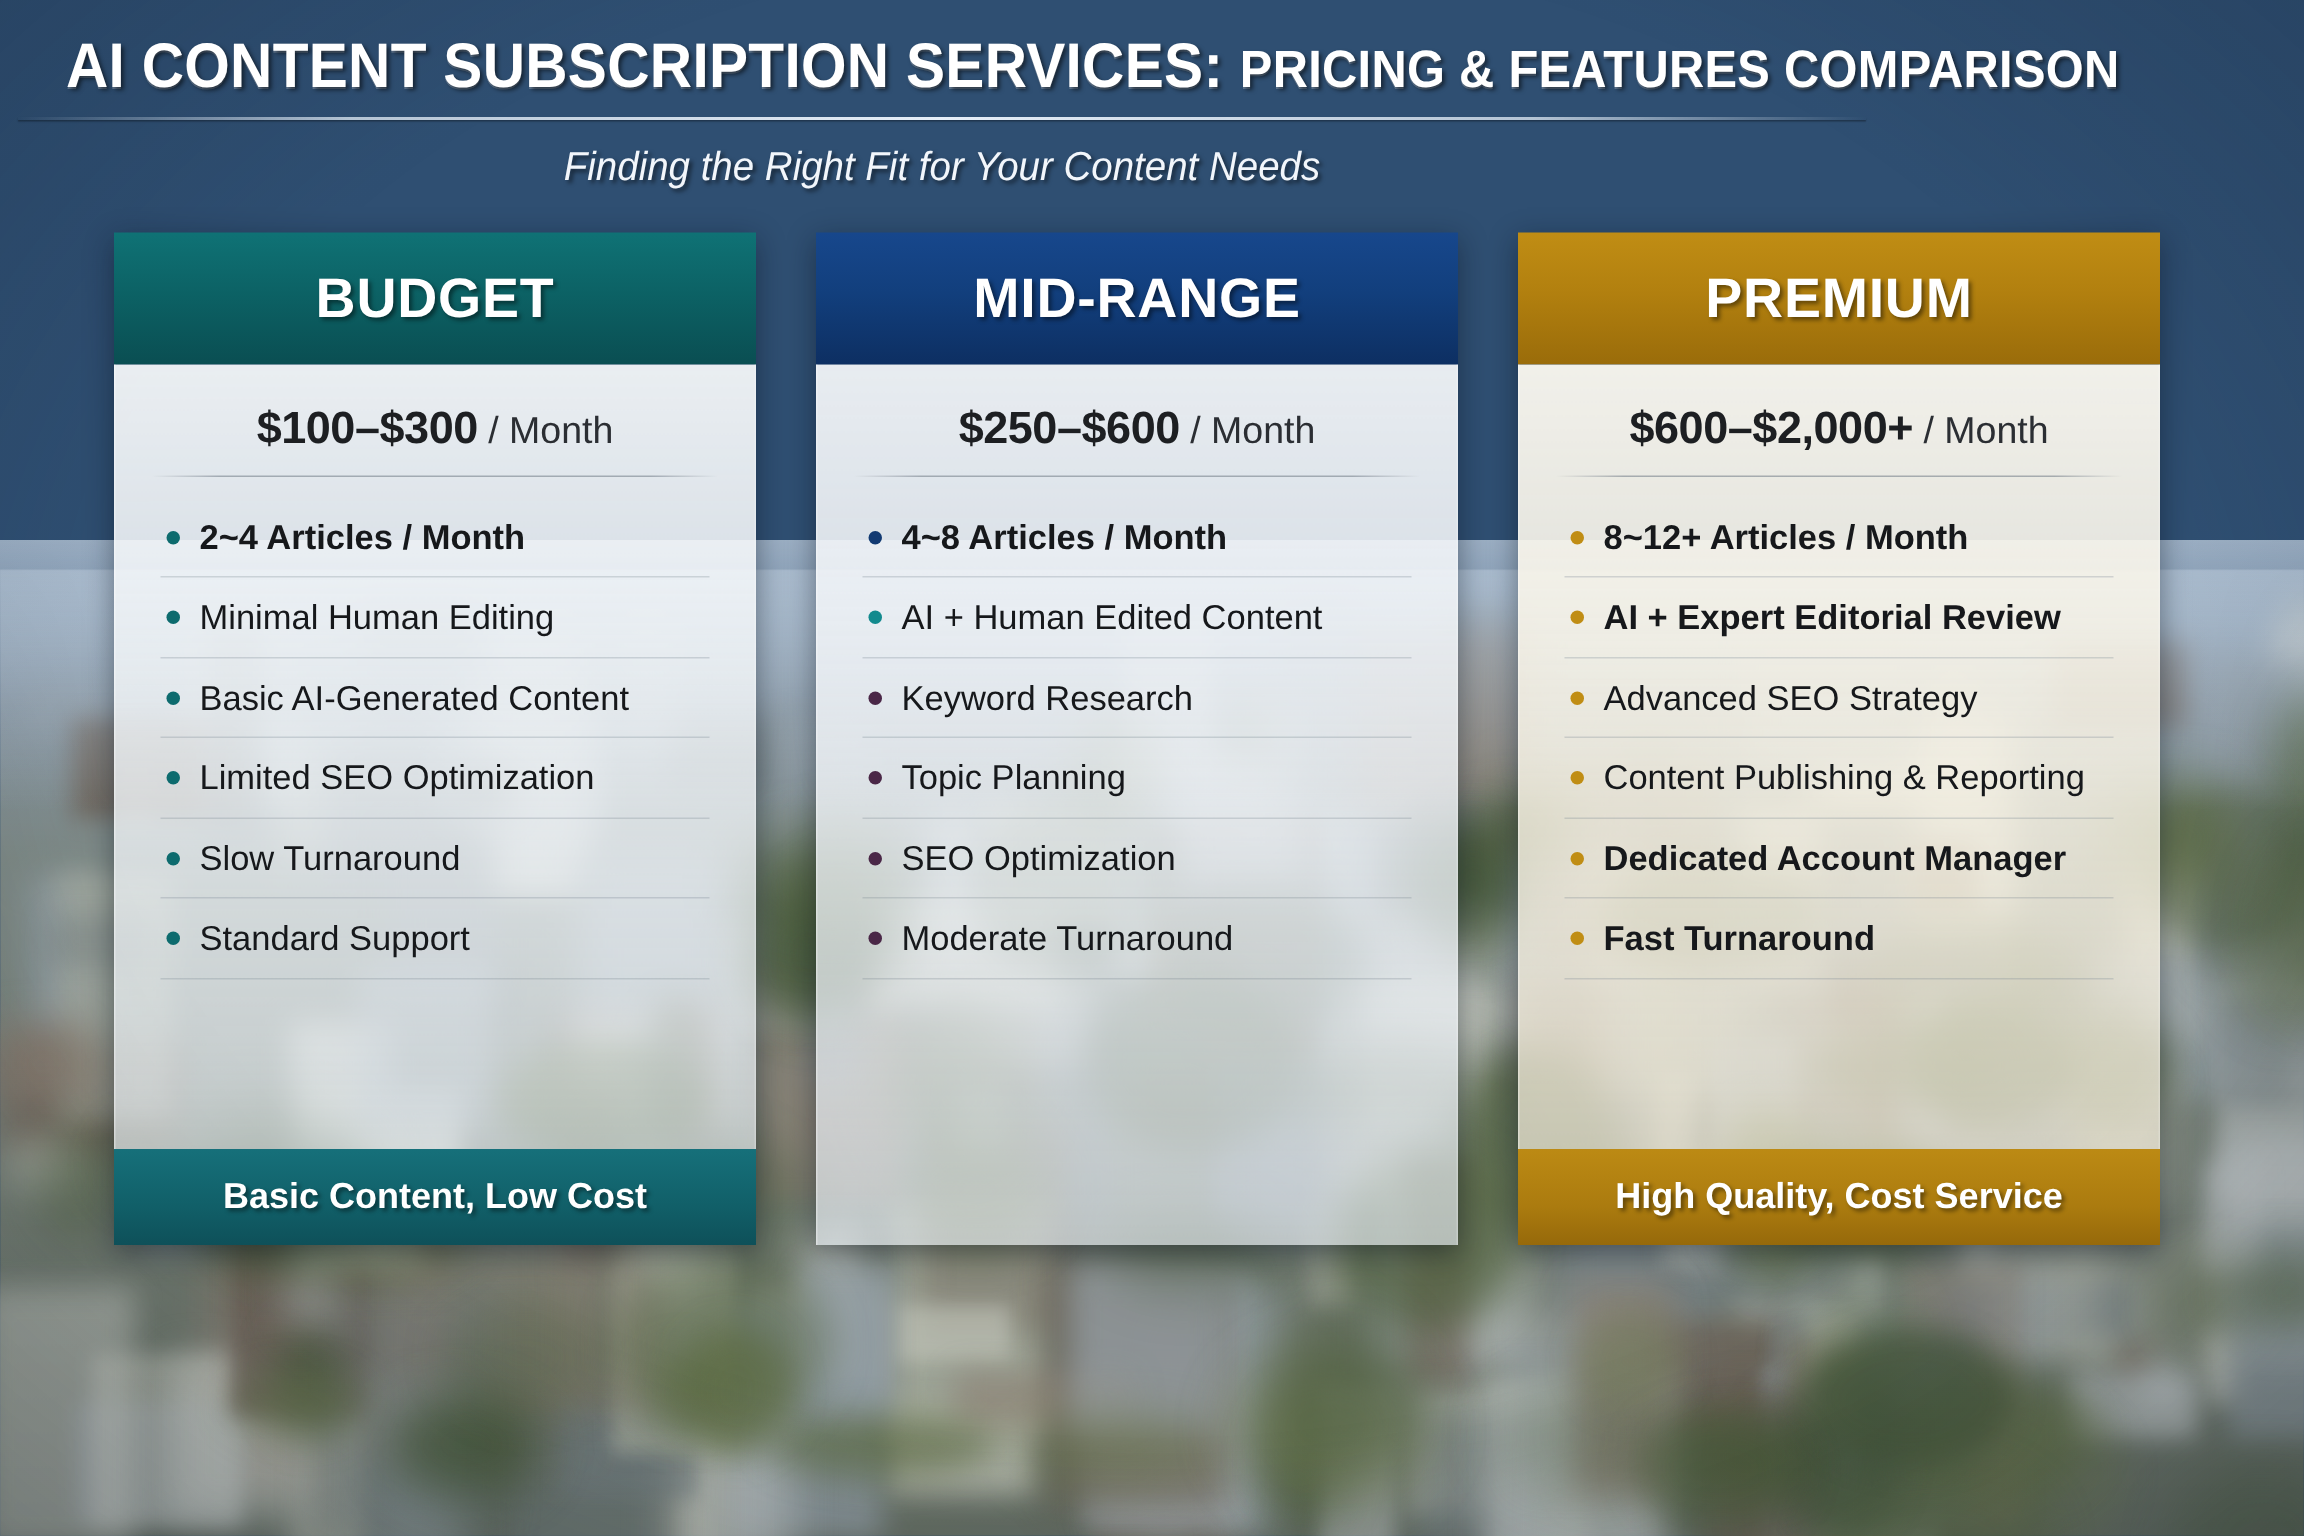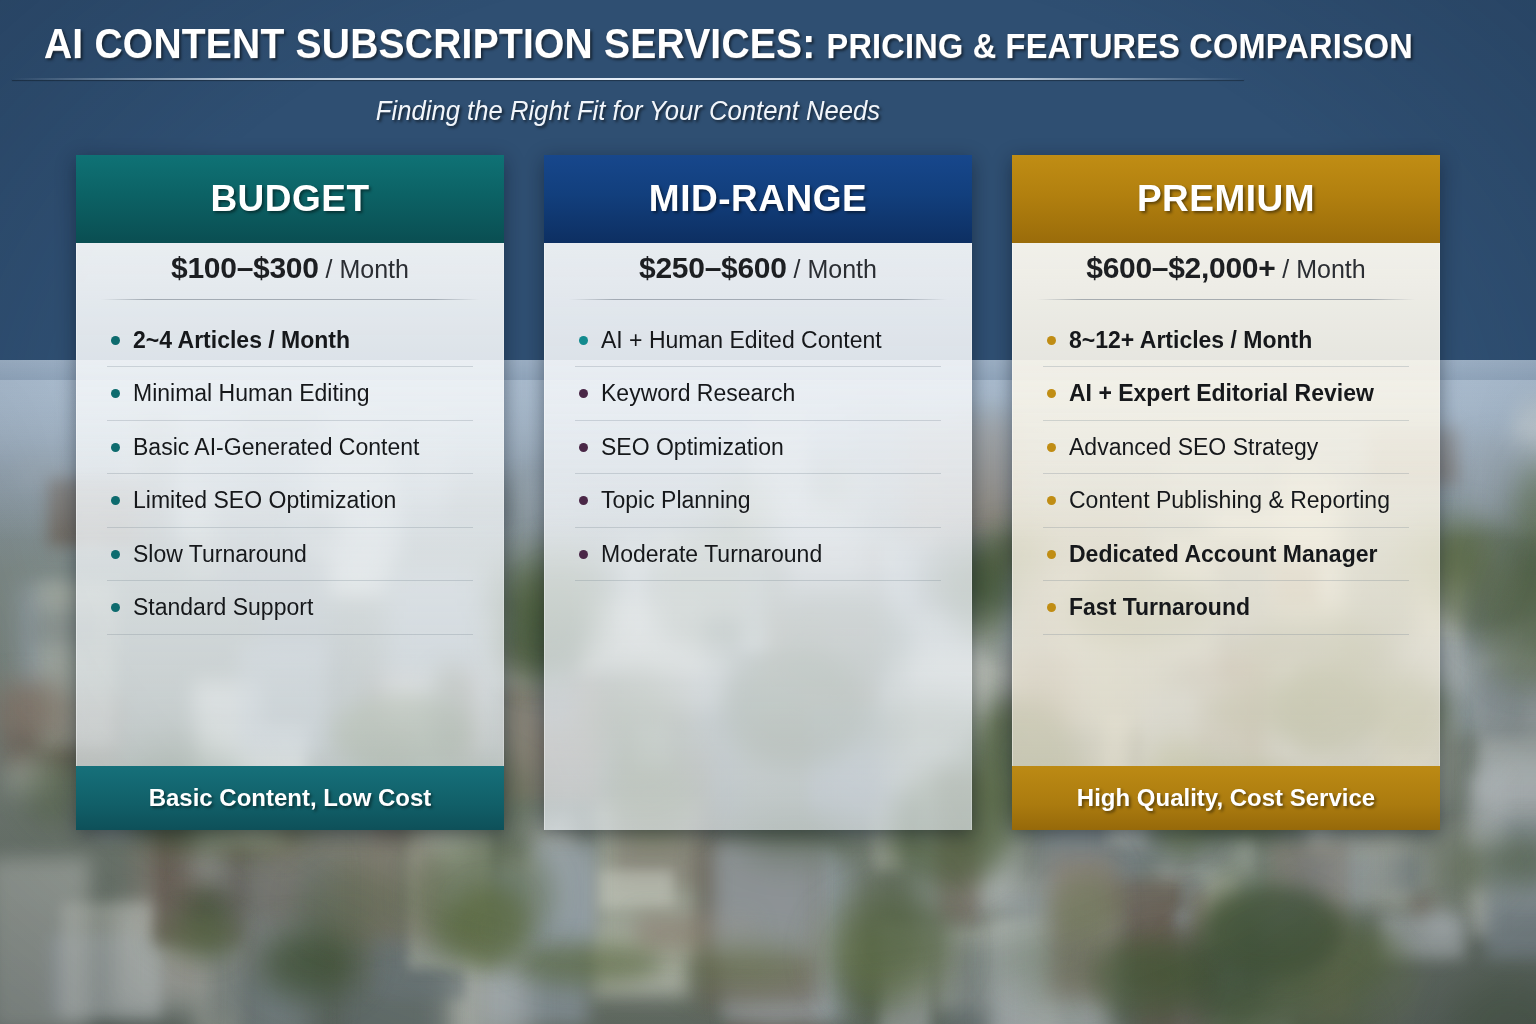--- a/index.html
+++ b/index.html
@@ -82,21 +82,21 @@
     letter-spacing:.5px;
     text-shadow:2px 2px 3px rgba(0,0,0,.45);
   }
   .card-body{
     flex:1; padding:0 24px;
     display:flex; flex-direction:column;
     border-left:1px solid rgba(255,255,255,.35);
     border-right:1px solid rgba(255,255,255,.22);
   }
   .price{
-    text-align:center; padding:8px 0 14px;
+    text-align:center; padding:26px 0 14px;
     font-size:28px; color:#1d1f22;
     white-space:nowrap;
   }
   .price .amount{ font-weight:bold; font-size:30px; letter-spacing:-.3px; }
   .price .per{ font-weight:normal; font-size:25px; color:#2b2e33; }
   .price-rule{
     height:1px; width:100%;
     background:linear-gradient(90deg, rgba(120,130,140,0) 0%, rgba(110,120,132,.55) 12%,
                rgba(110,120,132,.55) 88%, rgba(120,130,140,0) 100%);
     margin-bottom:8px;
@@ -448,35 +448,39 @@
           </ul>
         </div>
         <div class="card-foot">Basic Content, Low Cost</div>
       </div>
       <div class="card c-mid">
         <div class="card-head">MID-RANGE</div>
         <div class="card-body">
           <div class="price"><span class="amount">$250–$600</span><span class="per"> / Month</span></div>
           <div class="price-rule"></div>
           <ul class="feat">
+            <li class="strong">
+              <span class="dot" style="background: rgb(18, 58, 114);"></span>
+              <span>4~8 Articles / Month</span>
+            </li>
             <li class="">
               <span class="dot" style="background: rgb(18, 138, 142);"></span>
               <span>AI + Human Edited Content</span>
             </li>
             <li class="">
               <span class="dot" style="background: rgb(74, 39, 71);"></span>
               <span>Keyword Research</span>
             </li>
             <li class="">
               <span class="dot" style="background: rgb(74, 39, 71);"></span>
+              <span>Topic Planning</span>
+            </li>
+            <li class="">
+              <span class="dot" style="background: rgb(74, 39, 71);"></span>
               <span>SEO Optimization</span>
-            </li>
-            <li class="">
-              <span class="dot" style="background: rgb(74, 39, 71);"></span>
-              <span>Topic Planning</span>
             </li>
             <li class="">
               <span class="dot" style="background: rgb(74, 39, 71);"></span>
               <span>Moderate Turnaround</span>
             </li>
           </ul>
         </div>
       </div>
       <div class="card c-premium">
         <div class="card-head">PREMIUM</div>

